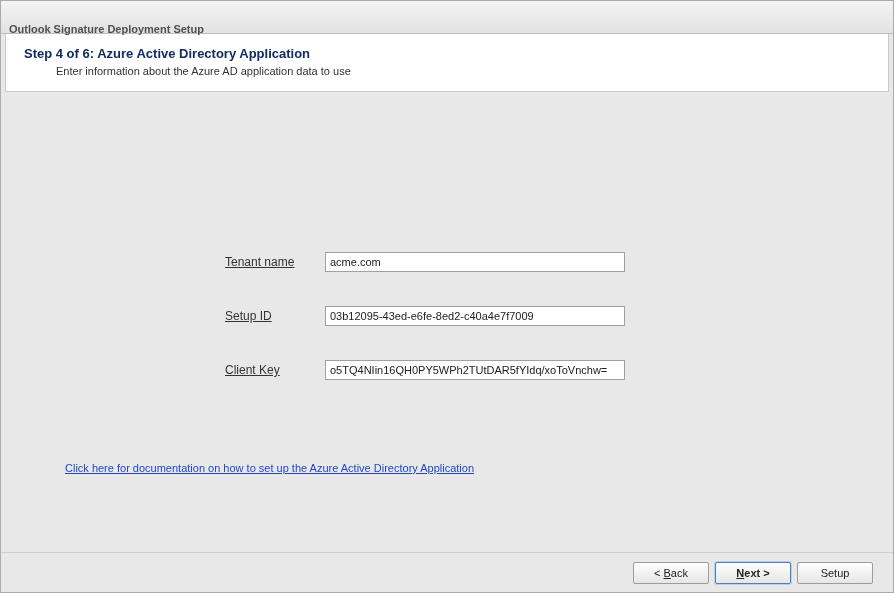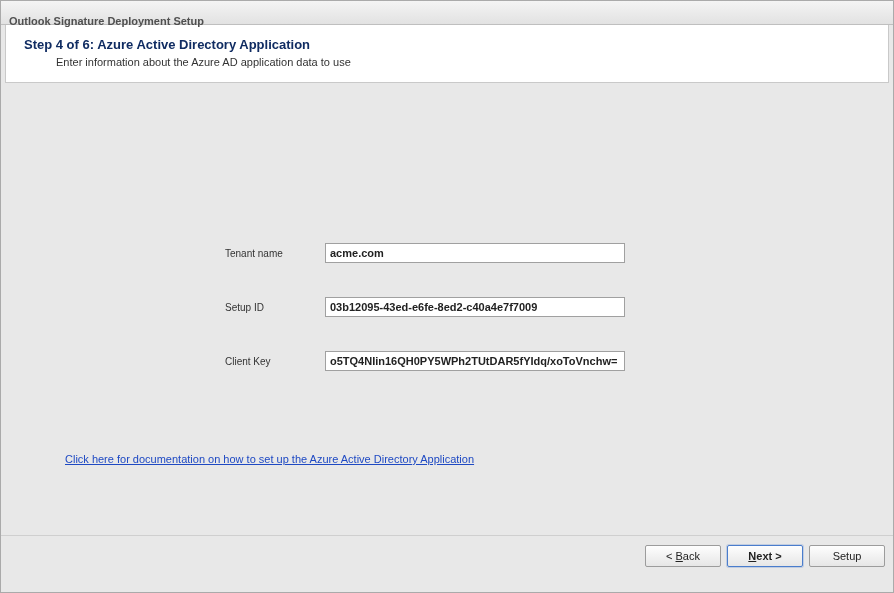--- a/index.html
+++ b/index.html
@@ -13,21 +13,21 @@
     }
     .window {
       width: 894px;
       height: 593px;
       background: #e8e8e8;
       border: 1px solid #aaa;
       position: relative;
     }
     .titlebar {
       height: 24px;
-      padding: 8px 8px;
+      padding: 16px 8px;
       line-height: 24px;
       font-weight: bold;
       font-size: 11px;
       color: #505050;
       background: linear-gradient(#f4f4f4, #e2e2e2);
       border-bottom: 1px solid #bfbfbf;
     }
     .header-panel {
       background: #ffffff;
       border: 1px solid #c9c9c9;
@@ -53,52 +53,52 @@
     .form-area {
       padding: 140px 60px 20px 220px;
     }
     .form-row {
       display: flex;
       align-items: center;
       margin-bottom: 34px;
     }
     .form-row label {
       width: 100px;
-      font-size: 10px;
+      font-size: 12px;
       color: #333;
+      text-decoration: underline;
     }
     .form-row input[type="text"] {
       width: 300px;
       height: 20px;
       font-size: 11px;
       font-family: inherit;
       padding: 2px 4px;
       border: 1px solid #a0a0a0;
       background: #fff;
       color: #222;
-      font-weight: bold;
     }
     .doc-link-row {
       text-align: left;
       padding-top: 48px;
       margin-left: -160px;
     }
     .doc-link {
       color: #1e49c3;
       text-decoration: underline;
       cursor: pointer;
       font-size: 11px;
     }
     .footer {
       position: absolute;
-      bottom: 17px;
+      bottom: 0;
       left: 0;
       right: 0;
       height: 40px;
-      padding: 8px 8px;
+      padding: 8px 20px;
       display: flex;
       justify-content: flex-end;
       align-items: center;
       background: #e8e8e8;
       border-top: 1px solid #cfcfcf;
     }
     .btn {
       min-width: 76px;
       height: 22px;
       margin-left: 6px;

